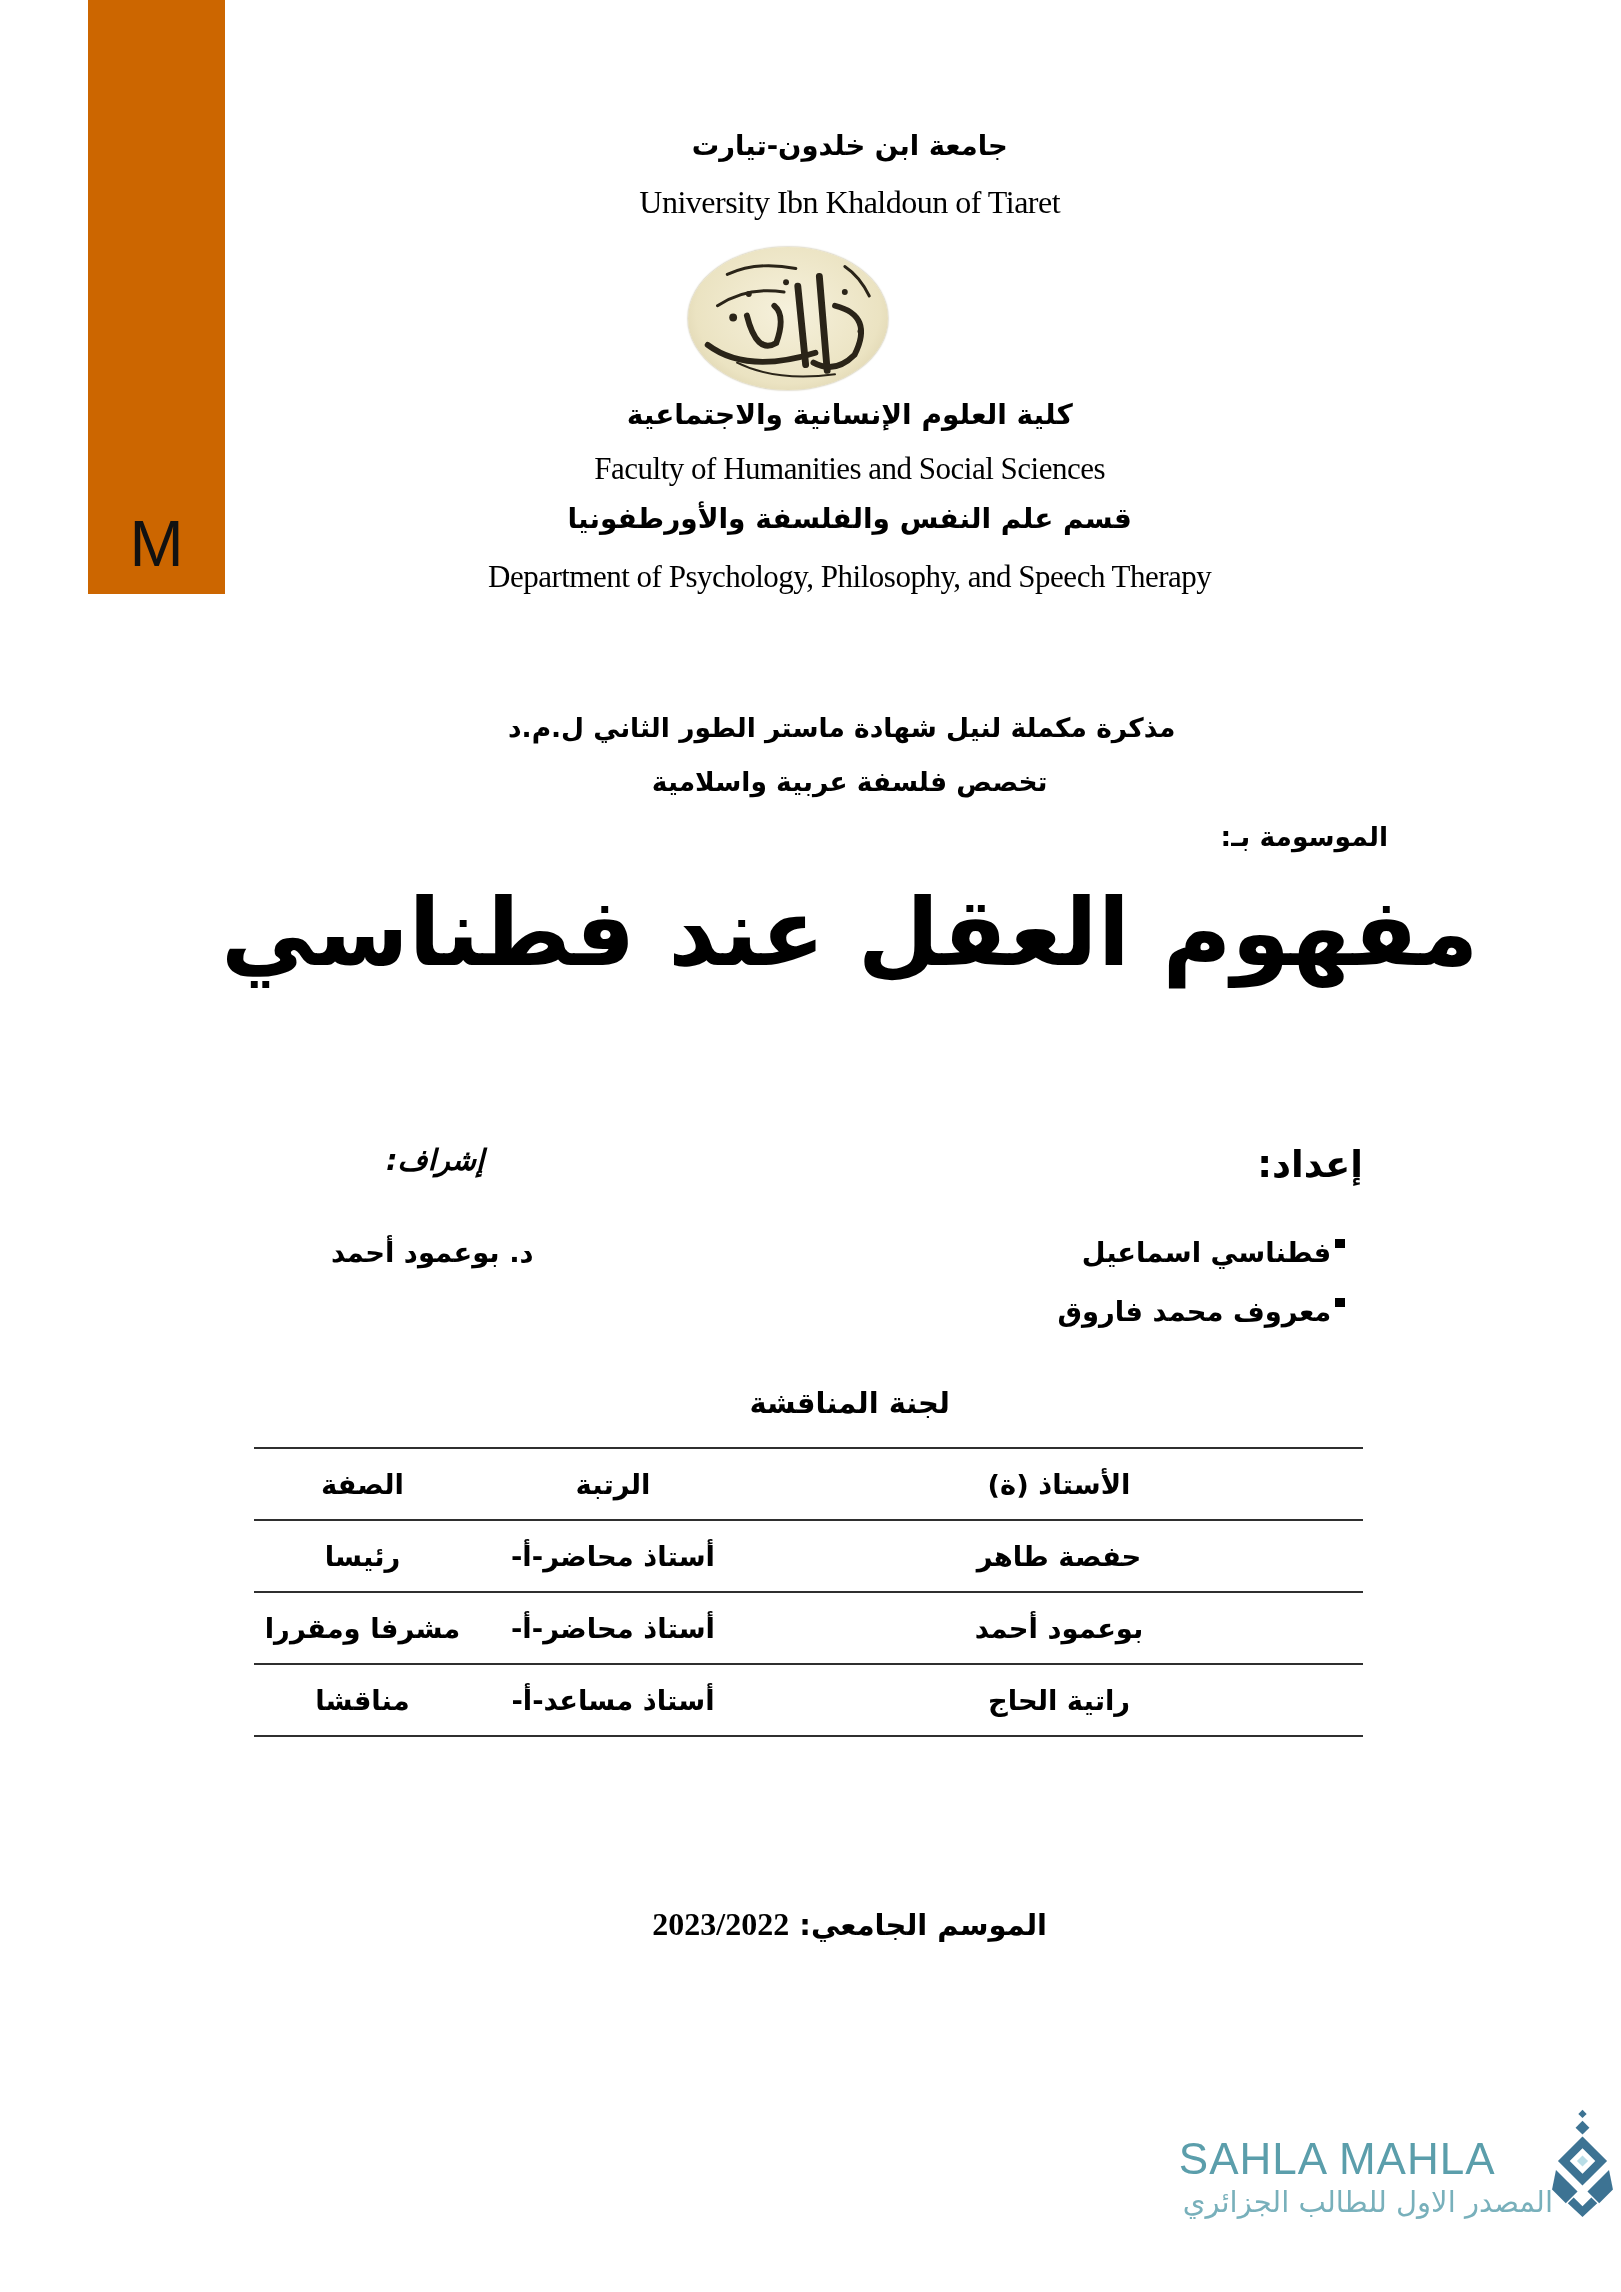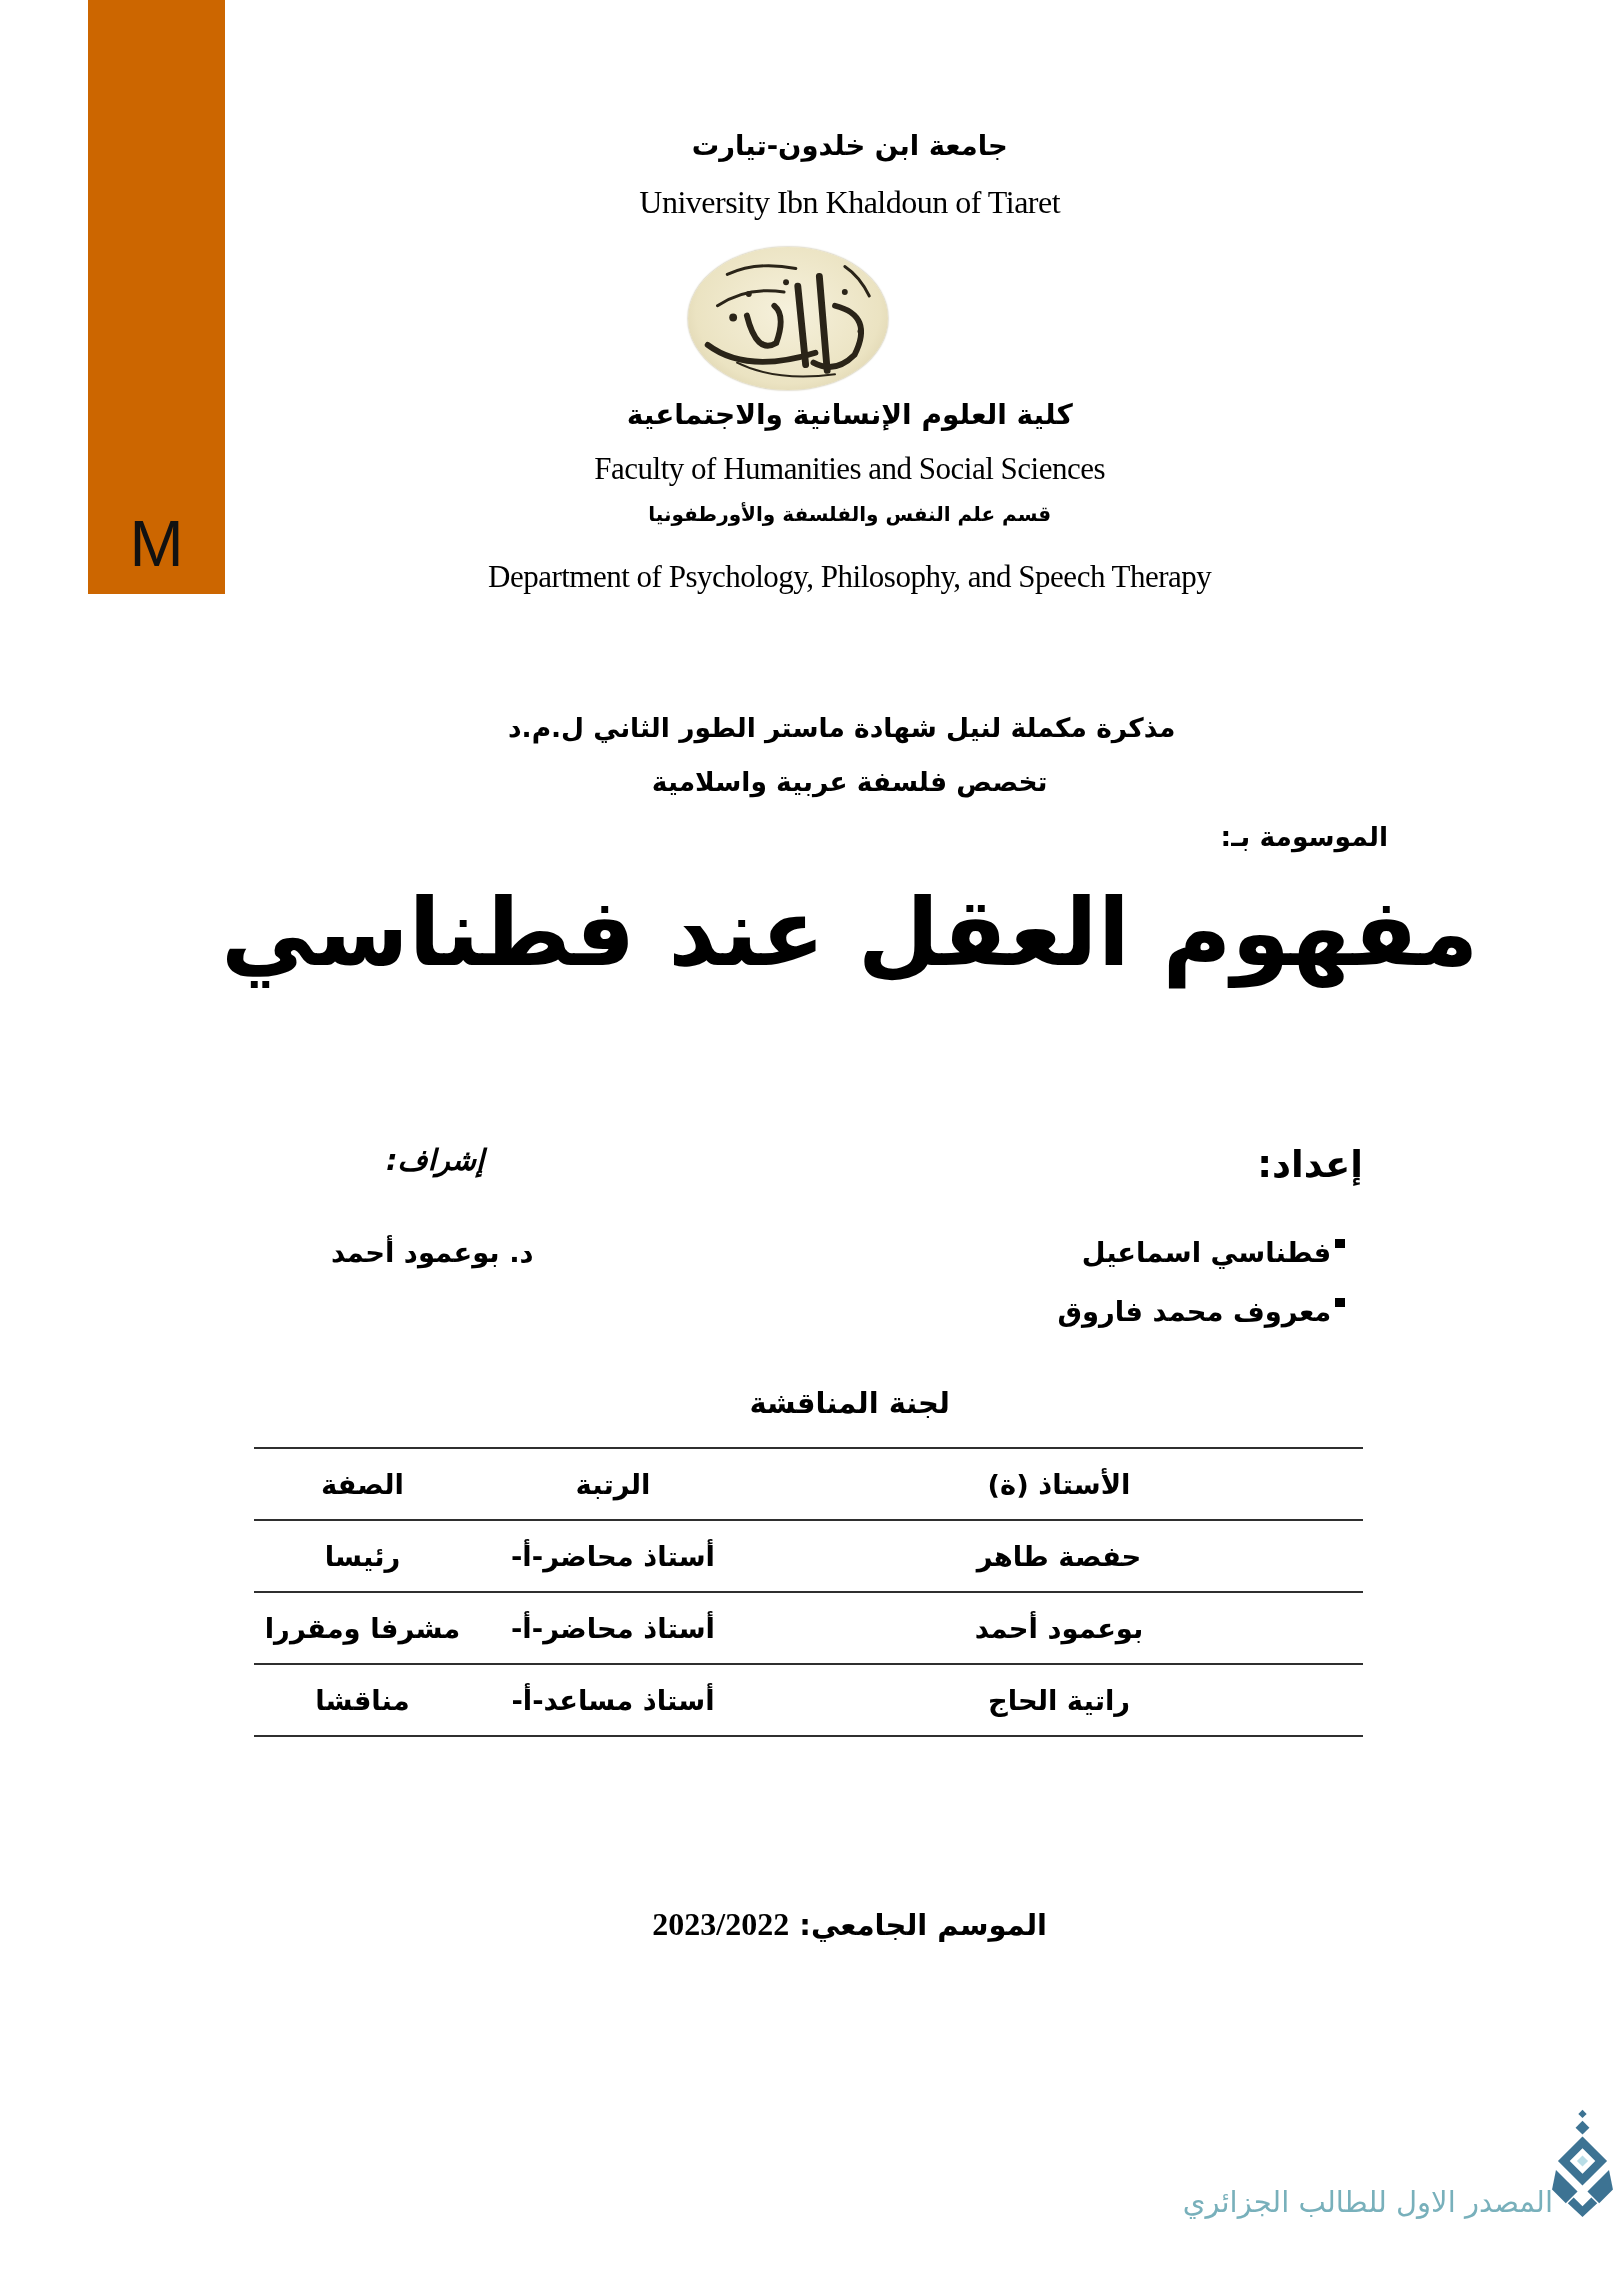--- a/index.html
+++ b/index.html
@@ -15,21 +15,21 @@
               font-family: "Liberation Sans", sans-serif; font-size: 65px; color: #111; line-height: 1; }
 
   #uni-ar { top: 130px; font-size: 27.4px; left: 98px; right: 19.6px; }
   #uni-en { top: 184px; font-size: 32px; left: 98px; right: 19.6px; letter-spacing: -0.5px; }
   #seal { left: 688px; top: 247px; width: 200px; height: 143px; border-radius: 50%;
           background: radial-gradient(ellipse at 50% 45%, #f6f1dc 0%, #ebe3c2 65%, #cfc39a 100%);
           box-shadow: 0 0 2px #a69a70; overflow: hidden; }
   #seal svg { width: 100%; height: 100%; }
   #fac-ar { top: 398px; font-size: 28px; left: 98px; right: 19.6px; }
   #fac-en { top: 451px; font-size: 31px; left: 98px; right: 19.6px; letter-spacing: -0.5px; }
-  #dep-ar { top: 502px; font-size: 20px; left: 98px; right: 19.6px; }
+  #dep-ar { top: 502px; font-size: 28px; left: 98px; right: 19.6px; }
   #dep-en { top: 559px; font-size: 31px; left: 98px; right: 19.6px; letter-spacing: -0.5px; }
 
   #memo-l1 { top: 712px; font-size: 26.5px; left: 82px; right: 19.6px; }
   #memo-l2 { top: 766px; font-size: 26.5px; left: 98px; right: 19.6px; }
   #titled-by { top: 821px; right: 233px; font-size: 26.5px; margin-left: 20px; }
   #main-title { top: 877px; left: 98px; right: 19.6px; font-size: 94px; line-height: 1.2; }
 
   #prep-label { top: 1143px; right: 258px; font-size: 37px; }
   #sup-label { top: 1143px; left: 386px; font-size: 29px; font-style: italic; }
   .student { right: 276px; font-size: 27.4px; }
@@ -138,20 +138,21 @@
     <td>مناقشا</td>
   </tr>
 </tbody>
   </table>
 
 <div id="year" class="abs ar center-line">
   <span>الموسم الجامعي: </span><span class="num">2023/2022</span>
 </div>
 
 <div id="wm" class="abs">
+  <div id="wm-name">SAHLA MAHLA</div>
   <div id="wm-sub">المصدر الاول للطالب الجزائري</div>
   <svg id="wm-icon" viewBox="0 0 70 112" xmlns="http://www.w3.org/2000/svg">
     <g fill="#3d7393">
       <rect x="32" y="2" width="6" height="6" transform="rotate(45 35 5)"></rect>
       <rect x="30" y="14" width="10" height="10" transform="rotate(45 35 19)"></rect>
       <path d="M35 28 L60 53 L35 78 L10 53 Z M35 40 L22 53 L35 66 L48 53 Z"></path>
       <path d="M8 62 L30 84 L18 96 L4 82 Z"></path>
       <path d="M62 62 L40 84 L52 96 L66 82 Z"></path>
       <path d="M20 96 L35 110 L50 96 L44 90 L35 99 L26 90 Z"></path>
     </g>

